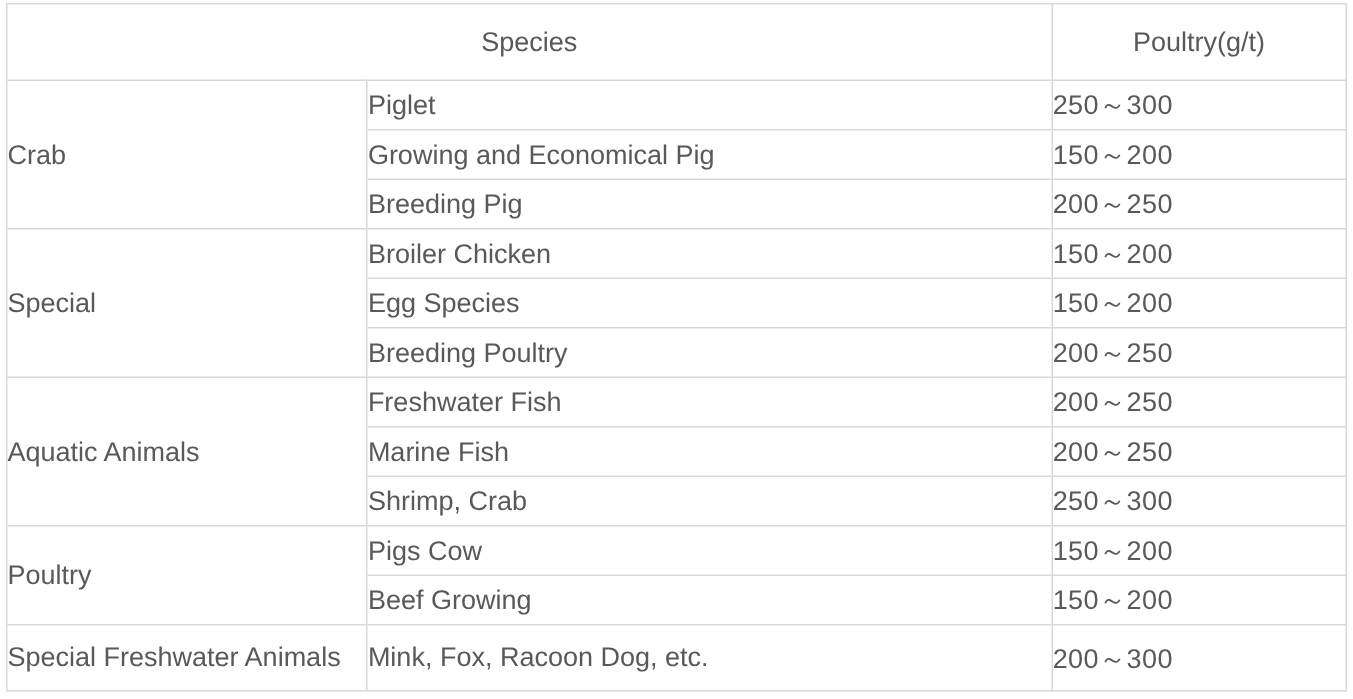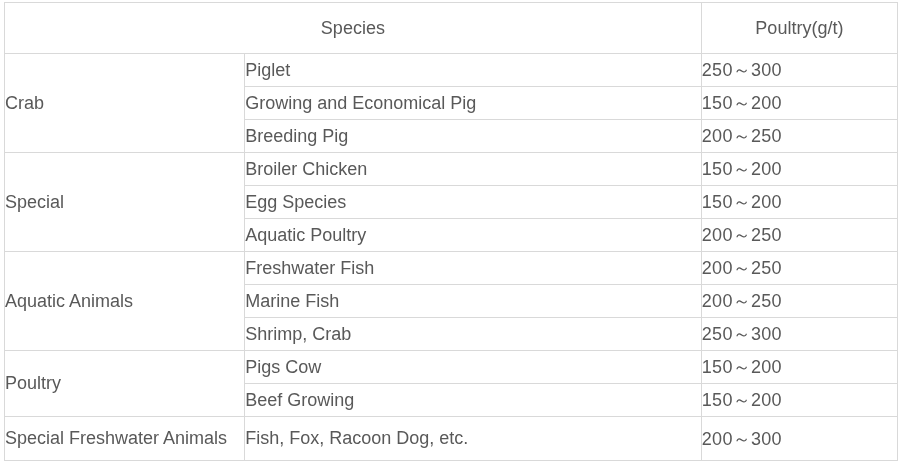--- a/index.html
+++ b/index.html
@@ -94,21 +94,21 @@
       <tr>
         <td class="group-cell" rowspan="3">Special</td>
         <td class="species-cell">Broiler Chicken</td>
         <td class="dosage-cell">150～200</td>
       </tr>
       <tr>
         <td class="species-cell">Egg Species</td>
         <td class="dosage-cell">150～200</td>
       </tr>
       <tr>
-        <td class="species-cell">Aquatic Poultry</td>
+        <td class="species-cell">Breeding Poultry</td>
         <td class="dosage-cell">200～250</td>
       </tr>
 
       <tr>
         <td class="group-cell" rowspan="3">Aquatic Animals</td>
         <td class="species-cell">Freshwater Fish</td>
         <td class="dosage-cell">200～250</td>
       </tr>
       <tr>
         <td class="species-cell">Marine Fish</td>
@@ -124,19 +124,19 @@
         <td class="species-cell">Pigs Cow</td>
         <td class="dosage-cell">150～200</td>
       </tr>
       <tr>
         <td class="species-cell">Beef Growing</td>
         <td class="dosage-cell">150～200</td>
       </tr>
 
       <tr class="row-tall">
         <td class="group-cell">Special Freshwater Animals</td>
-        <td class="species-cell">Fish, Fox, Racoon Dog, etc.</td>
+        <td class="species-cell">Mink, Fox, Racoon Dog, etc.</td>
         <td class="dosage-cell">200～300</td>
       </tr>
 
     </tbody>
   </table>
 </div>
 
 </body></html>

